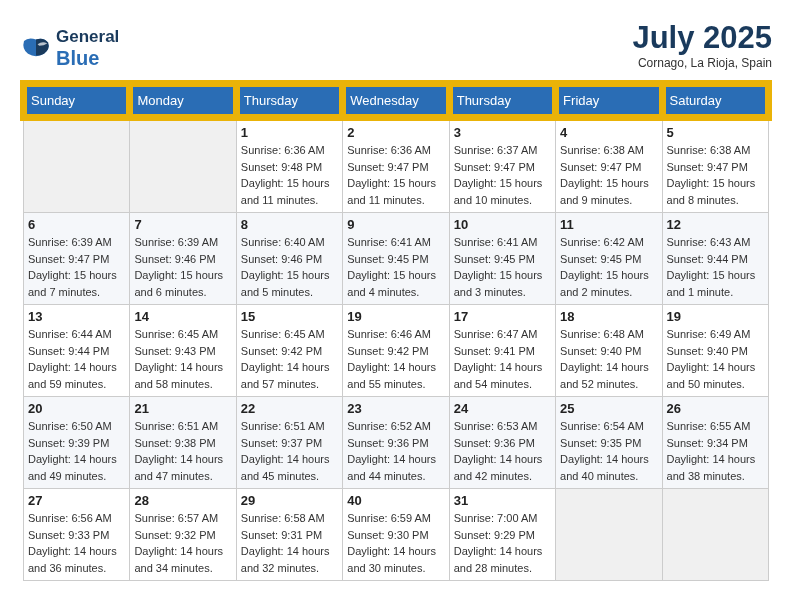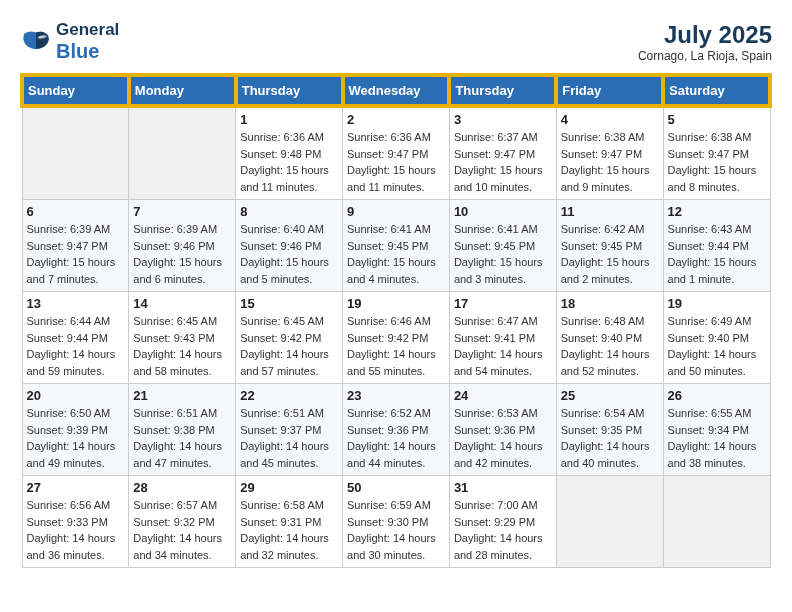--- a/index.html
+++ b/index.html
@@ -22,41 +22,41 @@
       gap: 4px;
     }
     .logo-icon {
       width: 32px;
       height: 32px;
     }
     .title-block {
       text-align: right;
     }
     .month-year {
-      font-size: 24px;
+      font-size: 31px;
       font-weight: bold;
       color: #1a3a5c;
     }
     .location {
       font-size: 12px;
       color: #333;
     }
     .calendar {
       width: 100%;
       border-collapse: collapse;
       font-size: 11px;
     }
     .calendar th {
       background: #2a6db5;
       color: #fff;
       padding: 6px 4px;
       text-align: left;
       font-size: 13px;
-      font-weight: bold;
-      border: 4px solid #eab308;
+      font-weight: normal;
+      border: 7px solid #eab308;
     }
     .calendar td {
       border: 1px solid #ccc;
       vertical-align: top;
       padding: 4px;
       width: calc(100% / 7);
       min-height: 80px;
       background: #fff;
     }
     .calendar tr:nth-child(even) td {
@@ -234,21 +234,21 @@
         </td>
         <td>
           <div class="day-number">28</div>
           <div class="day-detail">Sunrise: 6:57 AM<br>Sunset: 9:32 PM<br>Daylight: 14 hours and 34 minutes.</div>
         </td>
         <td>
           <div class="day-number">29</div>
           <div class="day-detail">Sunrise: 6:58 AM<br>Sunset: 9:31 PM<br>Daylight: 14 hours and 32 minutes.</div>
         </td>
         <td>
-          <div class="day-number">50</div>
+          <div class="day-number">40</div>
           <div class="day-detail">Sunrise: 6:59 AM<br>Sunset: 9:30 PM<br>Daylight: 14 hours and 30 minutes.</div>
         </td>
         <td>
           <div class="day-number">31</div>
           <div class="day-detail">Sunrise: 7:00 AM<br>Sunset: 9:29 PM<br>Daylight: 14 hours and 28 minutes.</div>
         </td>
         <td class="empty-cell"></td>
         <td class="empty-cell"></td>
       </tr>
     </tbody>

